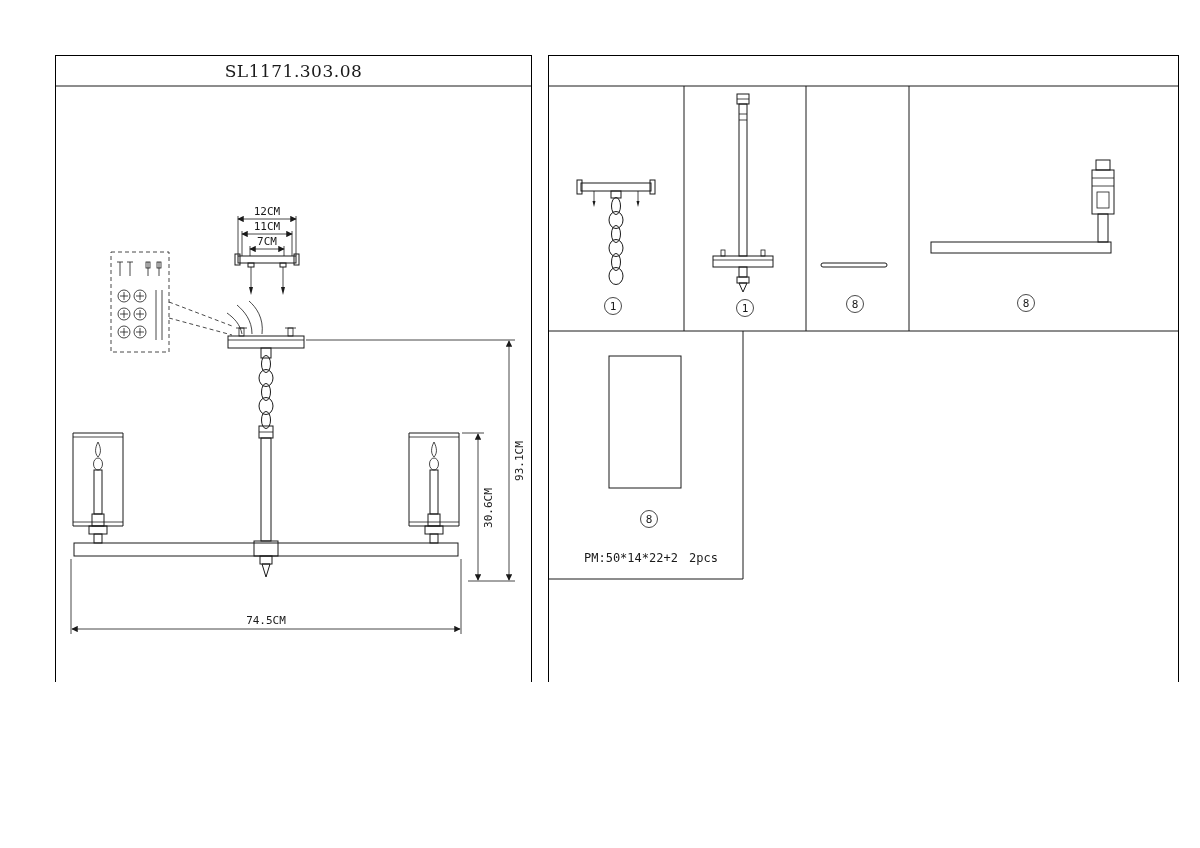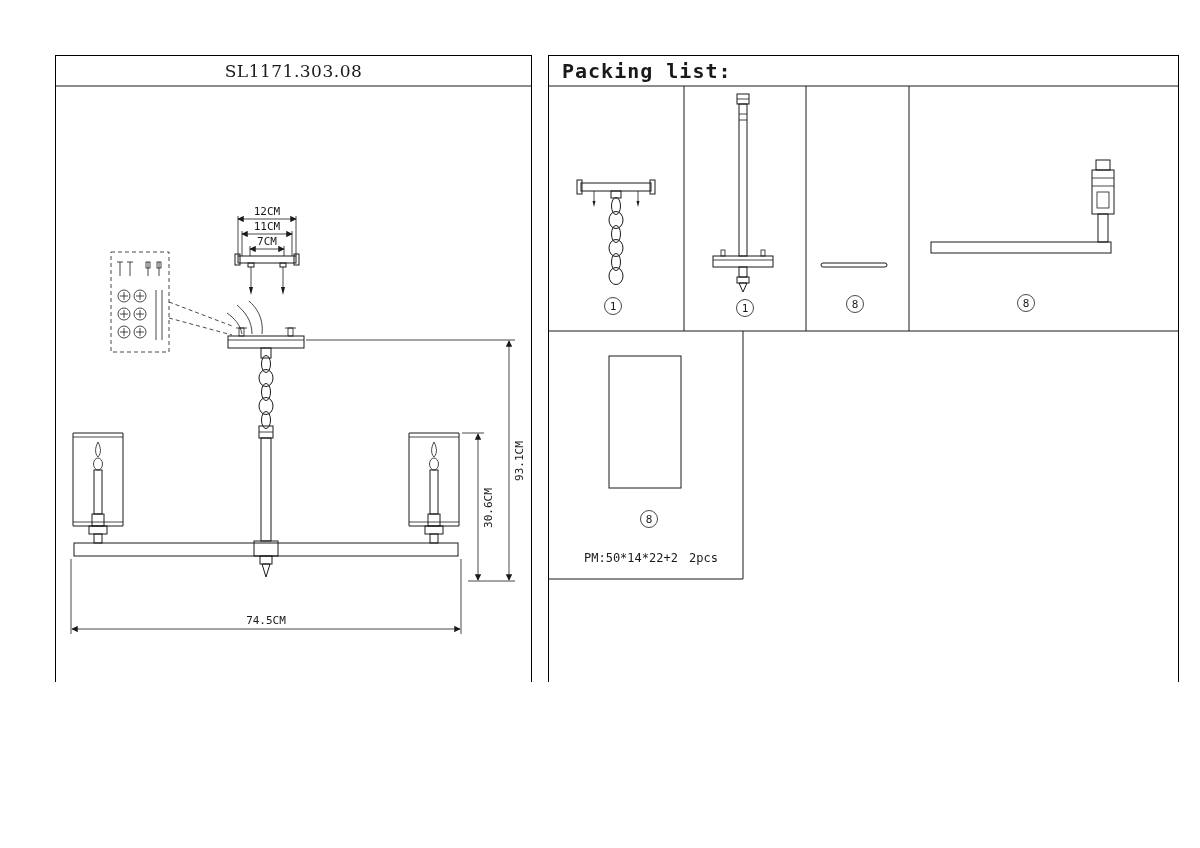--- a/index.html
+++ b/index.html
@@ -232,21 +232,20 @@
       <g>
         <line class="lnt" x1="15" y1="503" x2="15" y2="578"></line>
         <line class="lnt" x1="405" y1="503" x2="405" y2="578"></line>
         <line class="lnt" x1="16" y1="573" x2="404" y2="573" marker-start="url(#arr)" marker-end="url(#arr)"></line>
         <text class="dim-label" x="210" y="568" text-anchor="middle">74.5CM</text>
       </g>
     </svg>
   </div>
 
   <div class="panel panel-right">
-    <div class="panel-header">Packing list:</div>
 
     <svg class="sheet" width="629" height="745" viewBox="0 0 629 745">
 
       <g class="ln">
         <line x1="0" y1="30" x2="629" y2="30"></line>
         <line x1="0" y1="275" x2="629" y2="275"></line>
         <line x1="135" y1="30" x2="135" y2="275"></line>
         <line x1="257" y1="30" x2="257" y2="275"></line>
         <line x1="360" y1="30" x2="360" y2="275"></line>
         <line x1="194" y1="275" x2="194" y2="523"></line>

